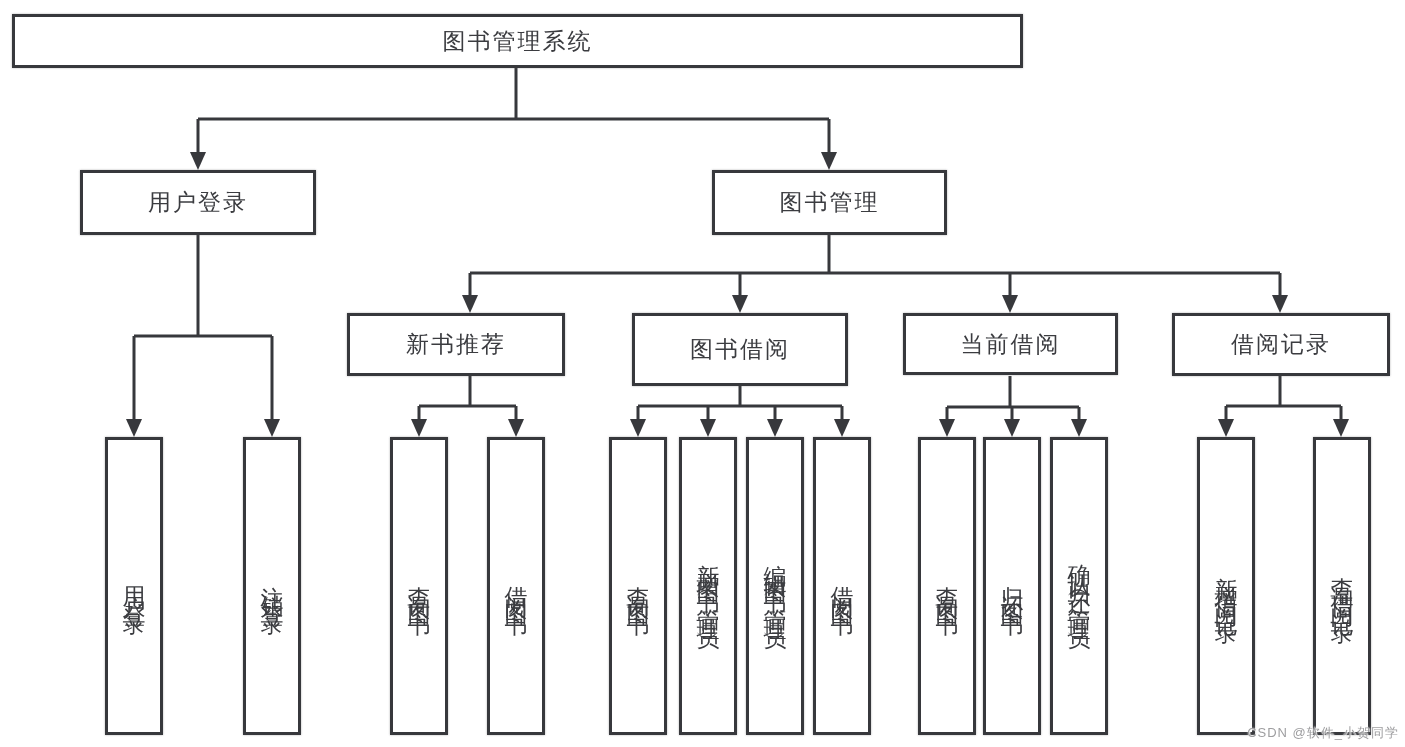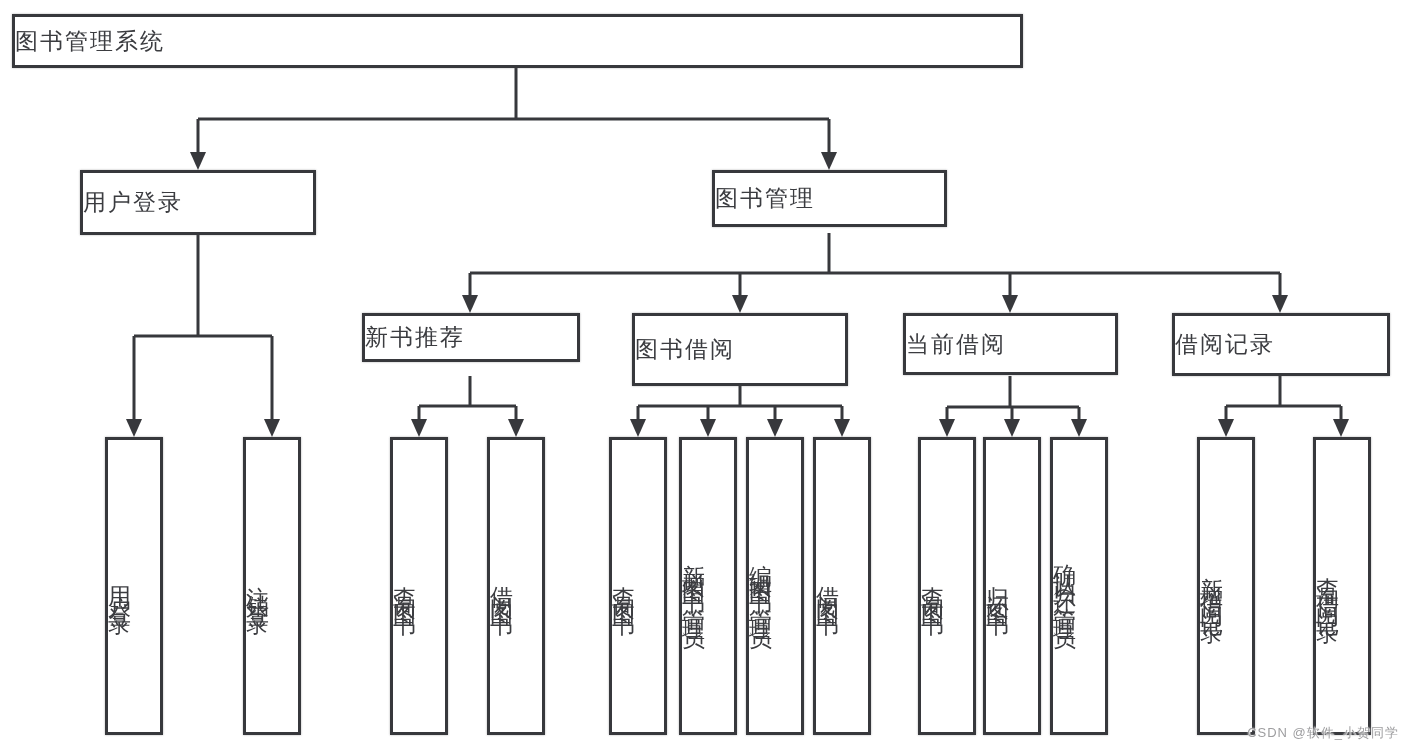--- a/index.html
+++ b/index.html
@@ -4,21 +4,21 @@
 <style>
   html,body{margin:0;padding:0;}
   body{
     width:1405px;height:747px;position:relative;background:#ffffff;
     font-family:"Liberation Sans","DejaVu Sans",sans-serif;overflow:hidden;
   }
   #wires{position:absolute;left:0;top:0;width:1405px;height:747px;z-index:1;}
   .node{
     position:absolute;box-sizing:border-box;background:#ffffff;
     border:3px solid #37383c;color:#3b3c40;
-    display:flex;align-items:center;justify-content:flex-start;
+    display:flex;align-items:center;justify-content:center;
     font-size:23px;letter-spacing:2px;z-index:2;
     box-shadow:0 0 2px rgba(90,90,95,.45);
   }
   .node .lbl{white-space:nowrap;}
   .vnode .lbl{
     writing-mode:vertical-rl;text-orientation:mixed;
     letter-spacing:9px;white-space:nowrap;line-height:1;
   }
   .watermark{
     position:absolute;right:6px;top:716px;z-index:5;
@@ -72,25 +72,25 @@
     <use href="#ah" x="1341" y="437"></use>
 </svg>
 
 <div class="node" style="left:12px;top:14px;width:1011px;height:54px">
   <span class="lbl">图书管理系统</span>
 </div>
 
 <div class="node" style="left:80px;top:170px;width:236px;height:65px">
   <span class="lbl">用户登录</span>
 </div>
-<div class="node" style="left:712px;top:170px;width:235px;height:57px">
+<div class="node" style="left:712px;top:170px;width:235px;height:65px">
   <span class="lbl">图书管理</span>
 </div>
 
-<div class="node" style="left:362px;top:313px;width:218px;height:49px">
+<div class="node" style="left:347px;top:313px;width:218px;height:63px">
   <span class="lbl">新书推荐</span>
 </div>
 <div class="node" style="left:632px;top:313px;width:216px;height:73px">
   <span class="lbl">图书借阅</span>
 </div>
 <div class="node" style="left:903px;top:313px;width:215px;height:62px">
   <span class="lbl">当前借阅</span>
 </div>
 <div class="node" style="left:1172px;top:313px;width:218px;height:63px">
   <span class="lbl">借阅记录</span>

